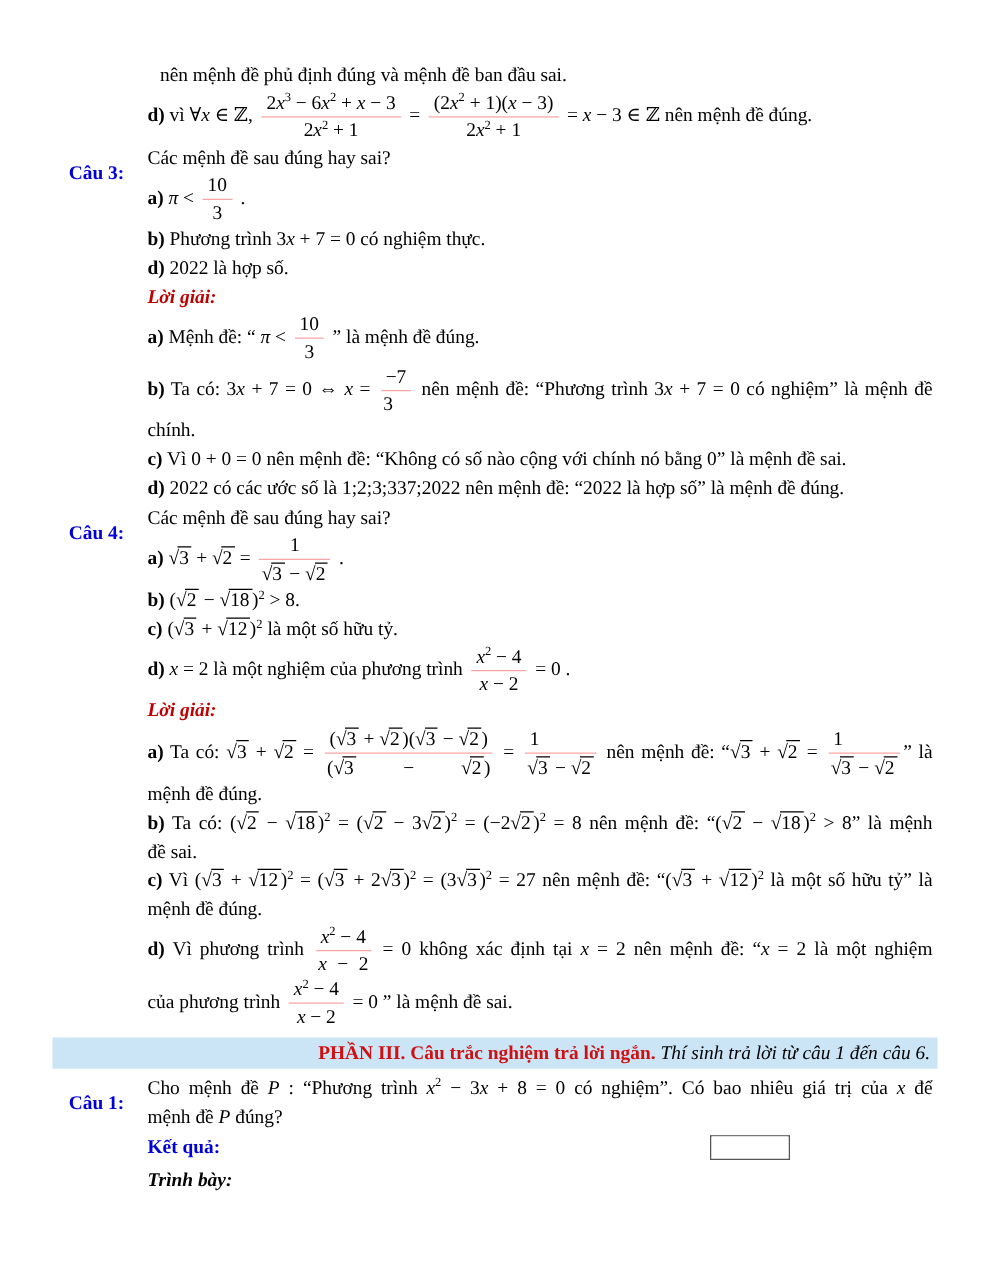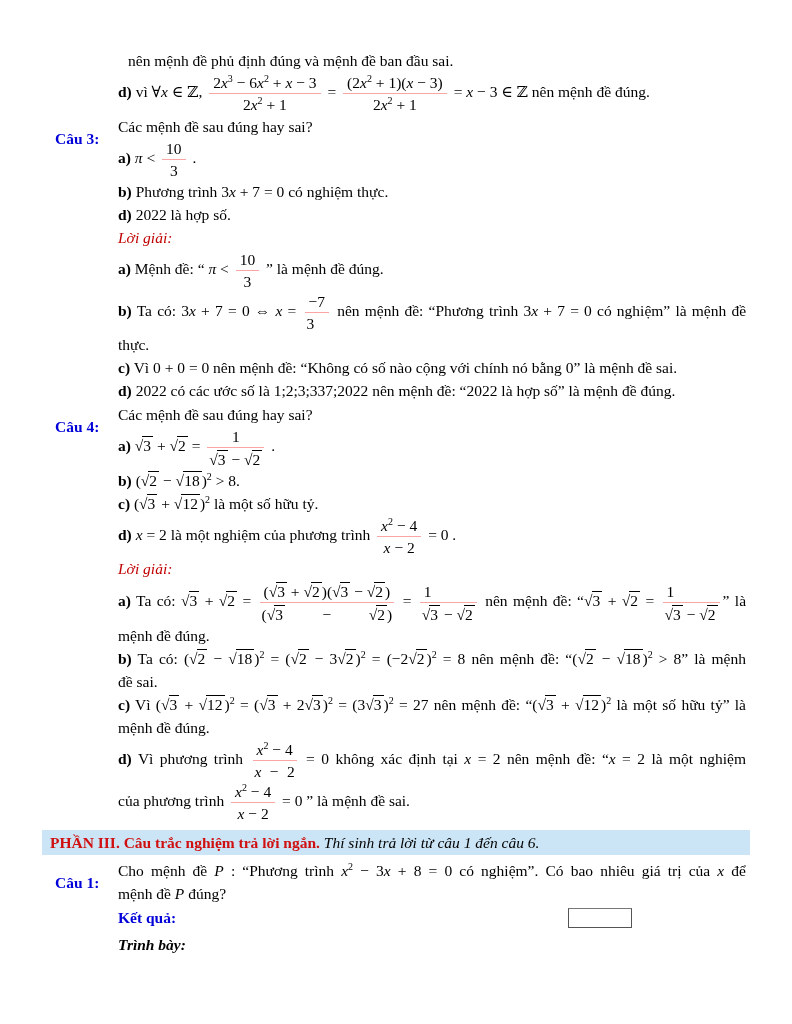--- a/index.html
+++ b/index.html
@@ -28,28 +28,29 @@
   .continuation-indent{margin-left:128px;}
   .question{margin-top:3px;}
   .solution-title{margin-top:2px;}
   .result{margin-top:3px;}
   .presentation{margin-top:6px;}
   .j{text-align:justify;text-align-last:justify;}
   .section-bar{
     margin:8px 42px 5px 42px;
     background:var(--bar-bg,#cbe5f6);
     padding:2px 6px 2px 8px;
+    text-align:right;
   }
   
   .t-b{font-weight:bold;}
   .t-i{font-style:italic;}
   .t-bi{font-weight:bold;font-style:italic;}
   .t-m{font-style:italic;}
   .t-rb{color:var(--section-red,#d01010);font-weight:bold;}
-  .t-rbi{color:var(--solution-red,#c00000);font-weight:normal;font-style:italic;}
+  .t-rbi{color:var(--solution-red,#c00000);font-weight:bold;font-style:italic;}
   .t-bb{color:var(--label-blue,#0000d9);font-weight:bold;}
   
   .frac{
     display:inline-flex;flex-direction:column;
     text-align:center;vertical-align:middle;
     margin:0 3px;line-height:17px;
   }
   .frac .fn{border-bottom:1px solid #fca5a5;padding:1px 4px 2px;}
   .frac .fd{padding-top:2px;padding-left:2px;padding-right:2px;}
   .sqrt{white-space:nowrap;}
@@ -92,21 +93,21 @@
       <div class="line item"><span class="body"><span class="t-b">d)</span> 2022 là hợp số.</span></div>
       <div class="line solution-title"><span class="body"><span class="t-rbi">Lời giải:</span></span></div>
       <div class="line item"><span class="body"><span class="t-b">a)</span> Mệnh đề: “ <span class="t-m">π</span> &lt; <span class="frac">
             <span class="fn">10</span>
             <span class="fd">3</span>
           </span> ” là mệnh đề đúng.</span></div>
       <div class="line item j"><span class="body"><span class="t-b">b)</span> Ta có: 3<span class="t-m">x</span> + 7 = 0 ⇔ <span class="t-m">x</span> = <span class="frac">
             <span class="fn">−7</span>
             <span class="fd">3</span>
           </span> nên mệnh đề: “Phương trình 3<span class="t-m">x</span> + 7 = 0 có nghiệm” là mệnh đề</span></div>
-      <div class="line continuation"><span class="body">thực.</span></div>
+      <div class="line continuation"><span class="body">chính.</span></div>
       <div class="line item"><span class="body"><span class="t-b">c)</span> Vì 0 + 0 = 0 nên mệnh đề: “Không có số nào cộng với chính nó bằng 0” là mệnh đề sai.</span></div>
       <div class="line item"><span class="body"><span class="t-b">d)</span> 2022 có các ước số là 1;2;3;337;2022 nên mệnh đề: “2022 là hợp số” là mệnh đề đúng.</span></div>
       <div class="line question"><span class="lbl">Câu 4:</span><span class="body">Các mệnh đề sau đúng hay sai?</span></div>
       <div class="line item"><span class="body"><span class="t-b">a)</span> <span class="sqrt"><span class="rs">√</span><span class="rc">3</span></span> + <span class="sqrt"><span class="rs">√</span><span class="rc">2</span></span> = <span class="frac">
             <span class="fn">1</span>
             <span class="fd"><span class="sqrt"><span class="rs">√</span><span class="rc">3</span></span> − <span class="sqrt"><span class="rs">√</span><span class="rc">2</span></span></span>
           </span> .</span></div>
       <div class="line item"><span class="body"><span class="t-b">b)</span> (<span class="sqrt"><span class="rs">√</span><span class="rc">2</span></span> − <span class="sqrt"><span class="rs">√</span><span class="rc">18</span></span>)<sup>2</sup> &gt; 8.</span></div>
       <div class="line item"><span class="body"><span class="t-b">c)</span> (<span class="sqrt"><span class="rs">√</span><span class="rc">3</span></span> + <span class="sqrt"><span class="rs">√</span><span class="rc">12</span></span>)<sup>2</sup> là một số hữu tỷ.</span></div>
       <div class="line item"><span class="body"><span class="t-b">d)</span> <span class="t-m">x</span> = 2 là một nghiệm của phương trình <span class="frac">

